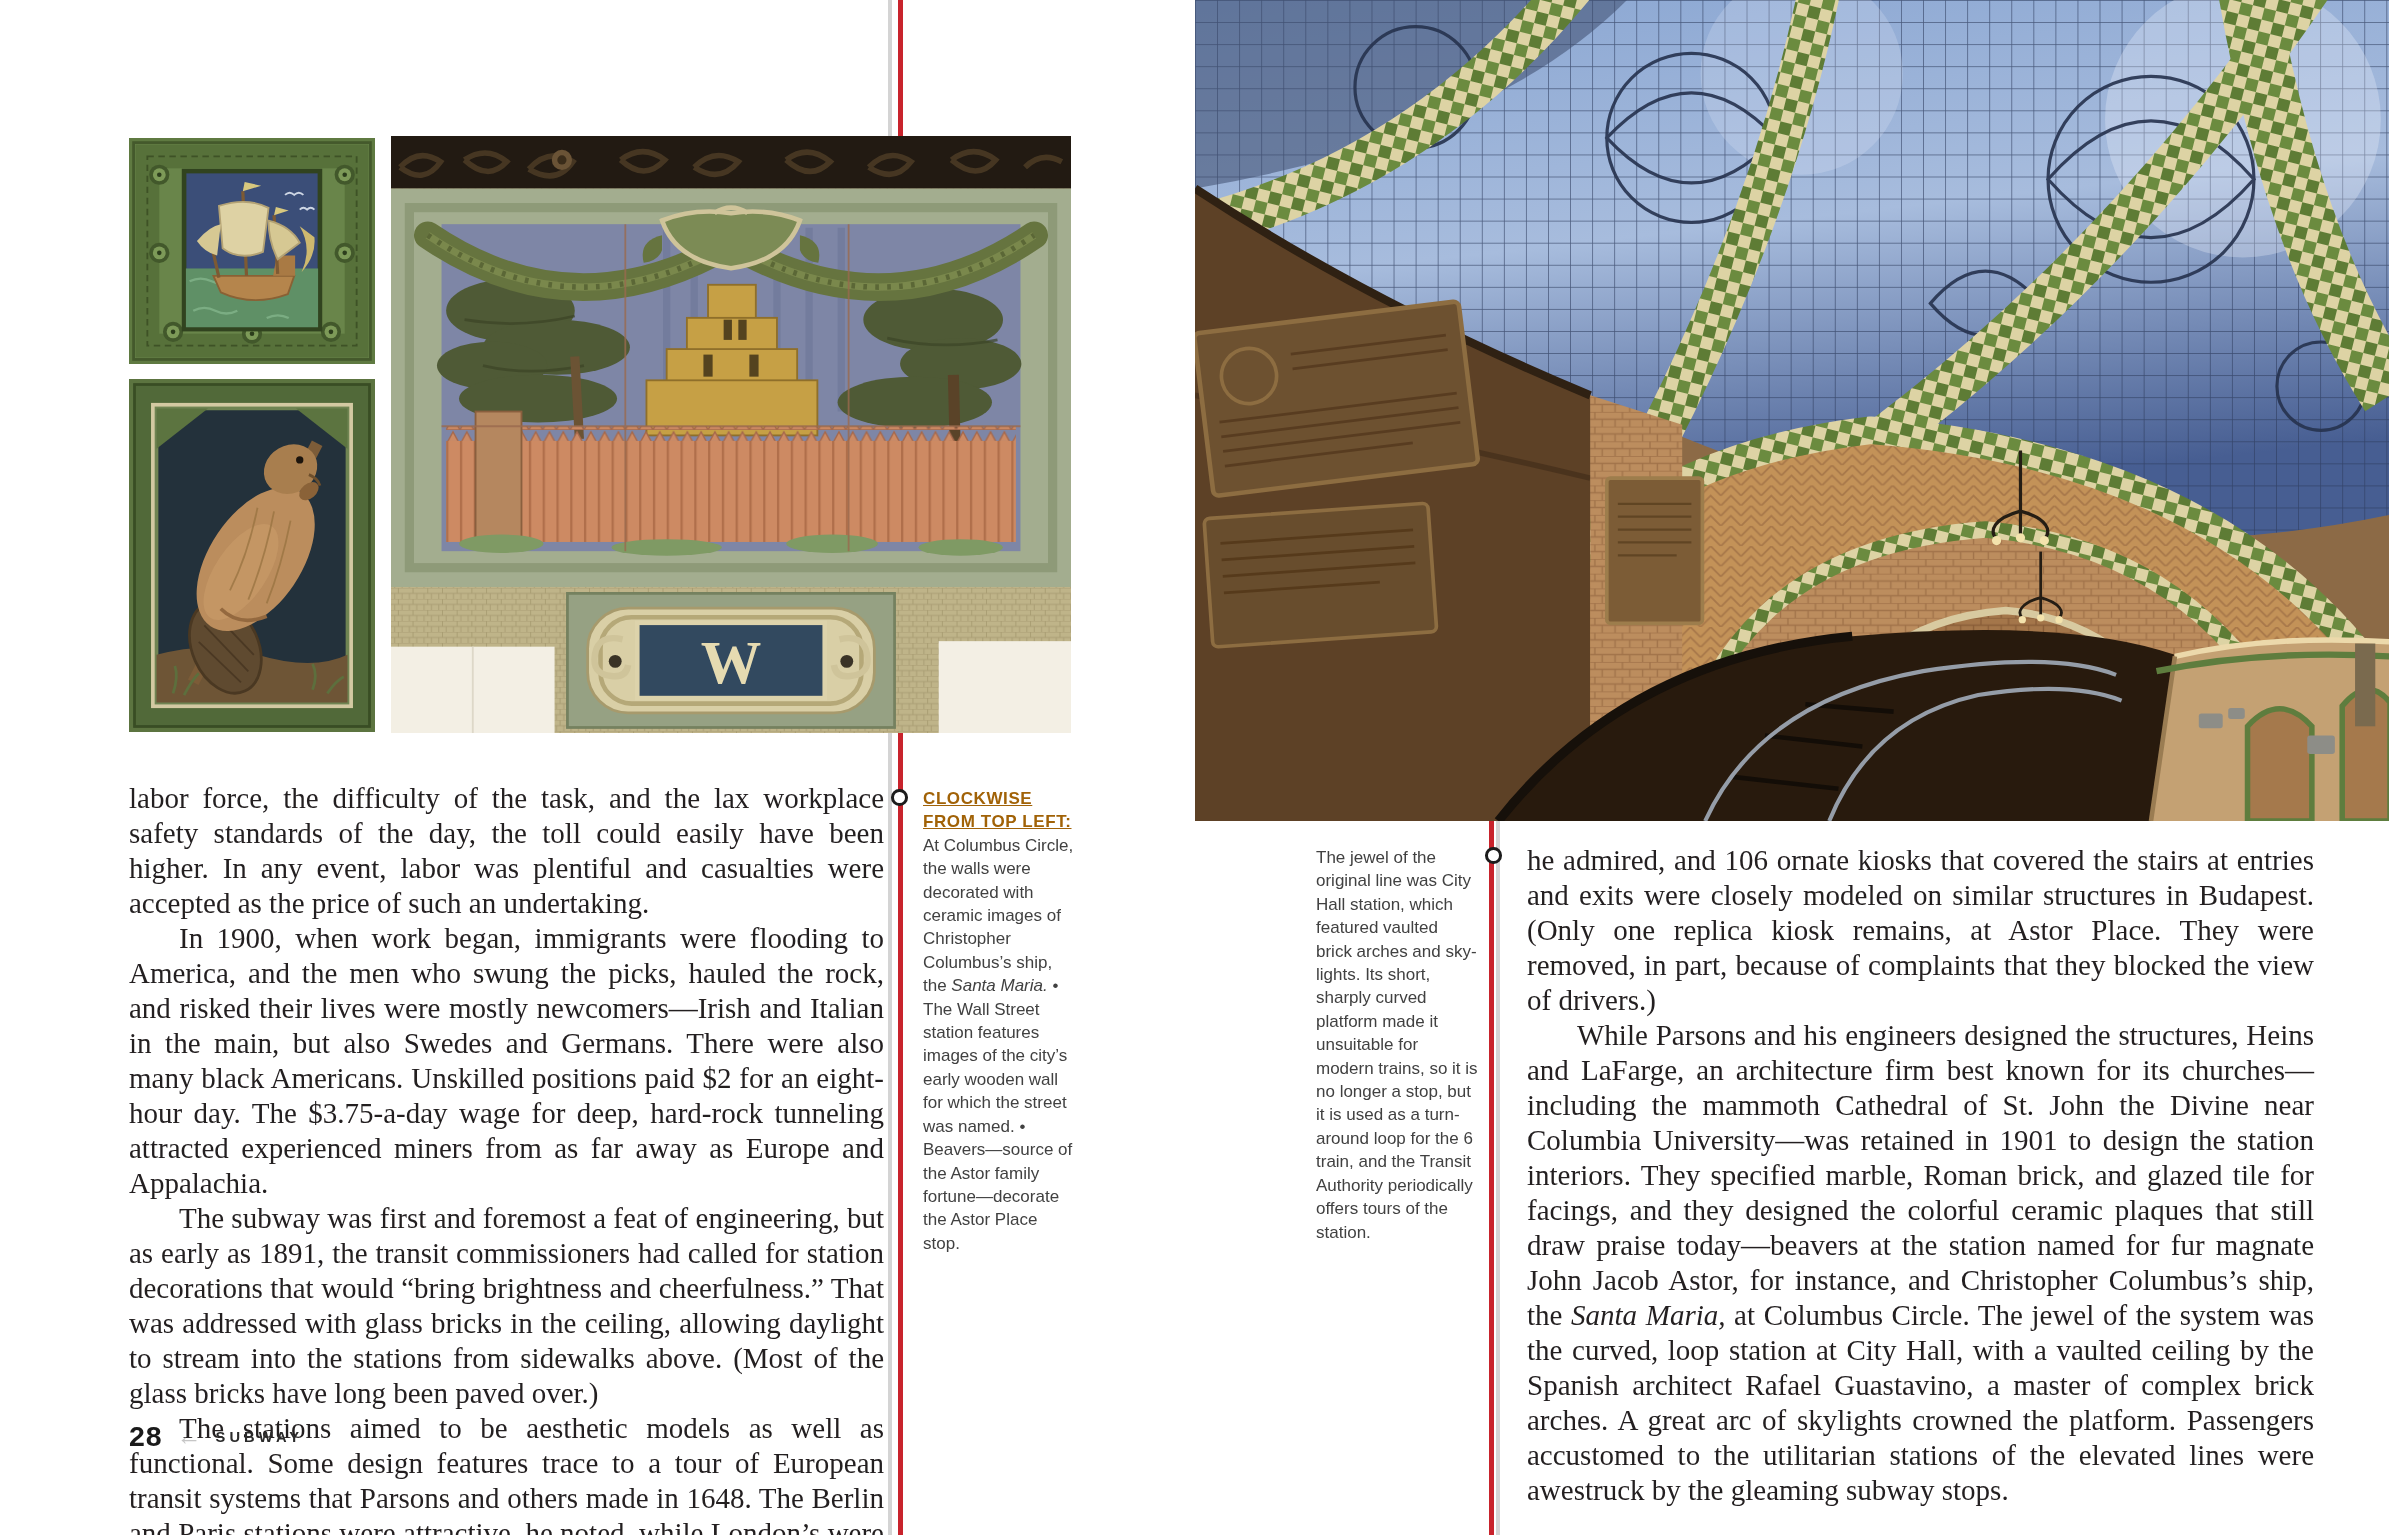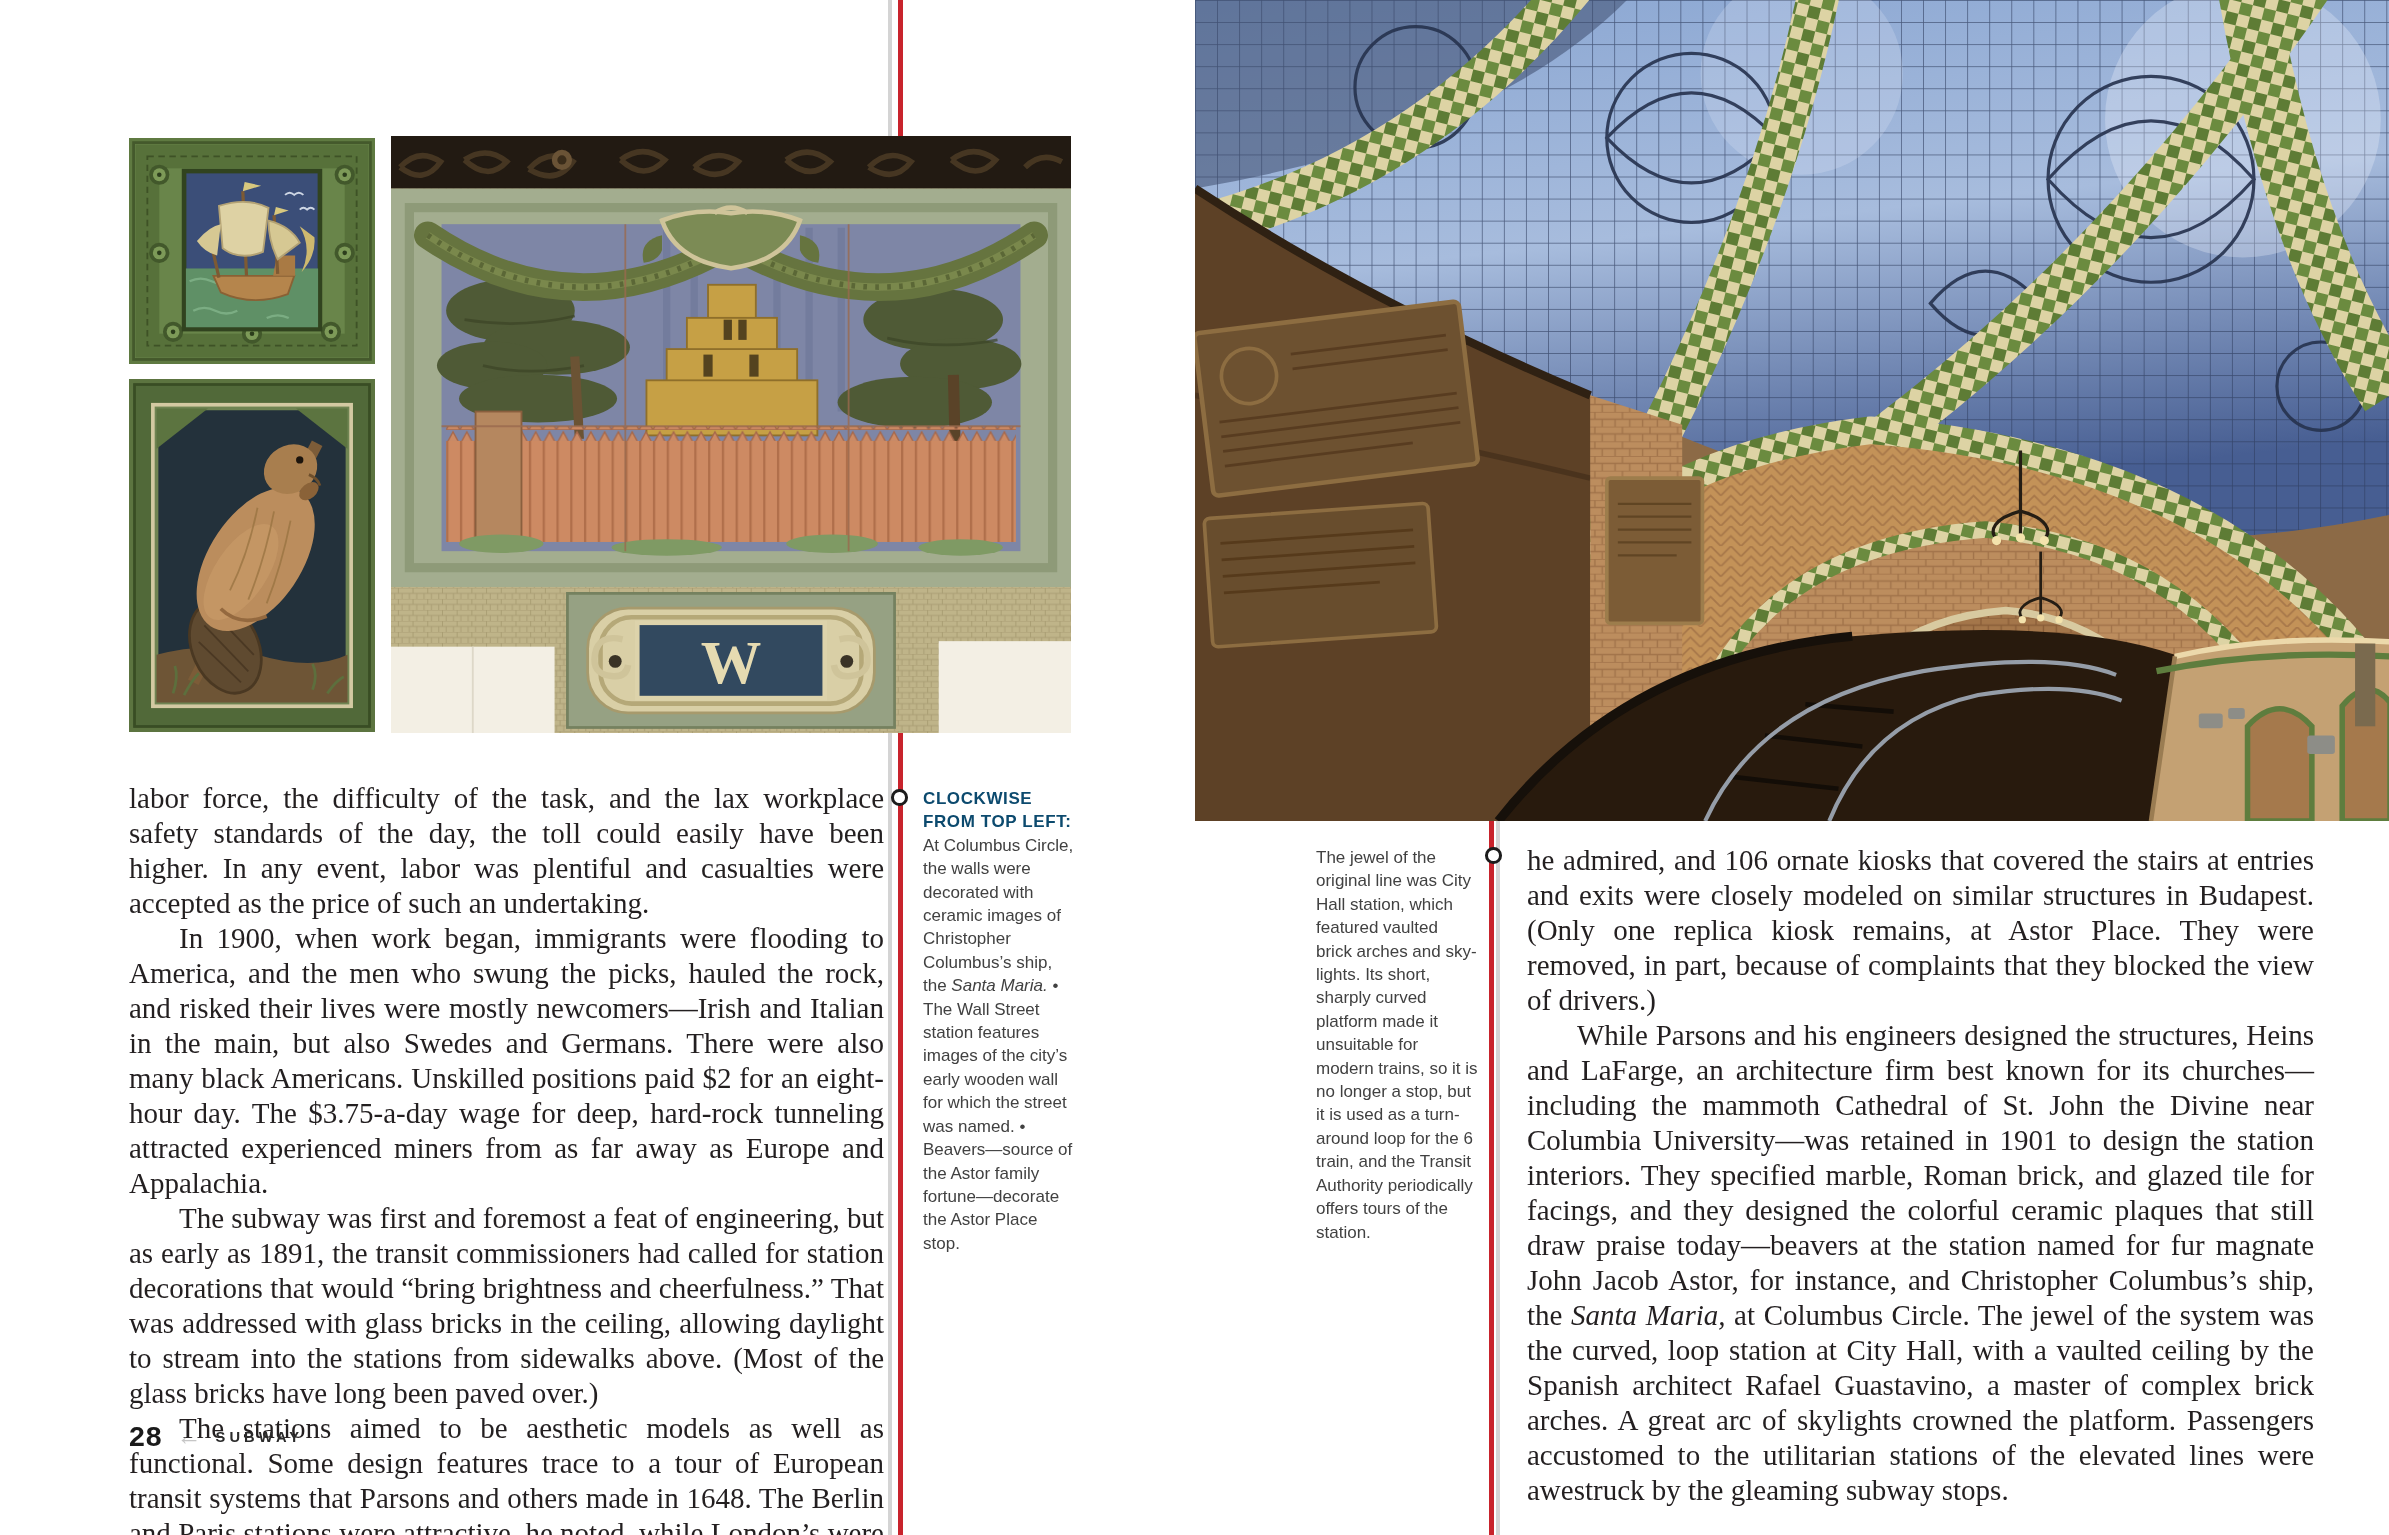--- a/index.html
+++ b/index.html
@@ -41,21 +41,21 @@
   #body-left  { left:129px;  top:781px; width:755px; }
   #body-right { left:1527px; top:843px; width:787px; }
   .para.ind { text-indent:50px; }
   .ri { font-style:italic; }
 
   
   .caption { position:absolute; z-index:3; font-family:"Liberation Sans", sans-serif;
     font-size:17px; line-height:23.4px; color:var(--caption_text,#414141); }
   #cap-left  { left:923px; top:787px; width:154px; }
   #cap-right { left:1316px; top:846px; width:162px; }
-  .rb { font-weight:700; letter-spacing:0.6px; color:#0c4a6e; }
+  .rb { font-weight:700; letter-spacing:0.6px; color:#a16207;text-decoration:underline; }
 
   
   .footer { position:absolute; z-index:2; display:flex; align-items:center;
     font-family:"Liberation Sans", sans-serif; }
   #footer-left  { left:129px; top:1420px; gap:14px; }
   #footer-right { right:75px; top:1420px; gap:16.5px; }
   .pagenum { font-size:28.5px; font-weight:600; color:#1a1a1a; letter-spacing:0.9px; }
   .fmarrow { font-size:25px; color:var(--footer_arrow,#c6c6c6); font-weight:700; line-height:1; }
   .fmlabel { font-size:14.7px; font-weight:700; letter-spacing:4.1px; color:#2b2b2b; white-space:nowrap;text-align:center; }
 </style>

